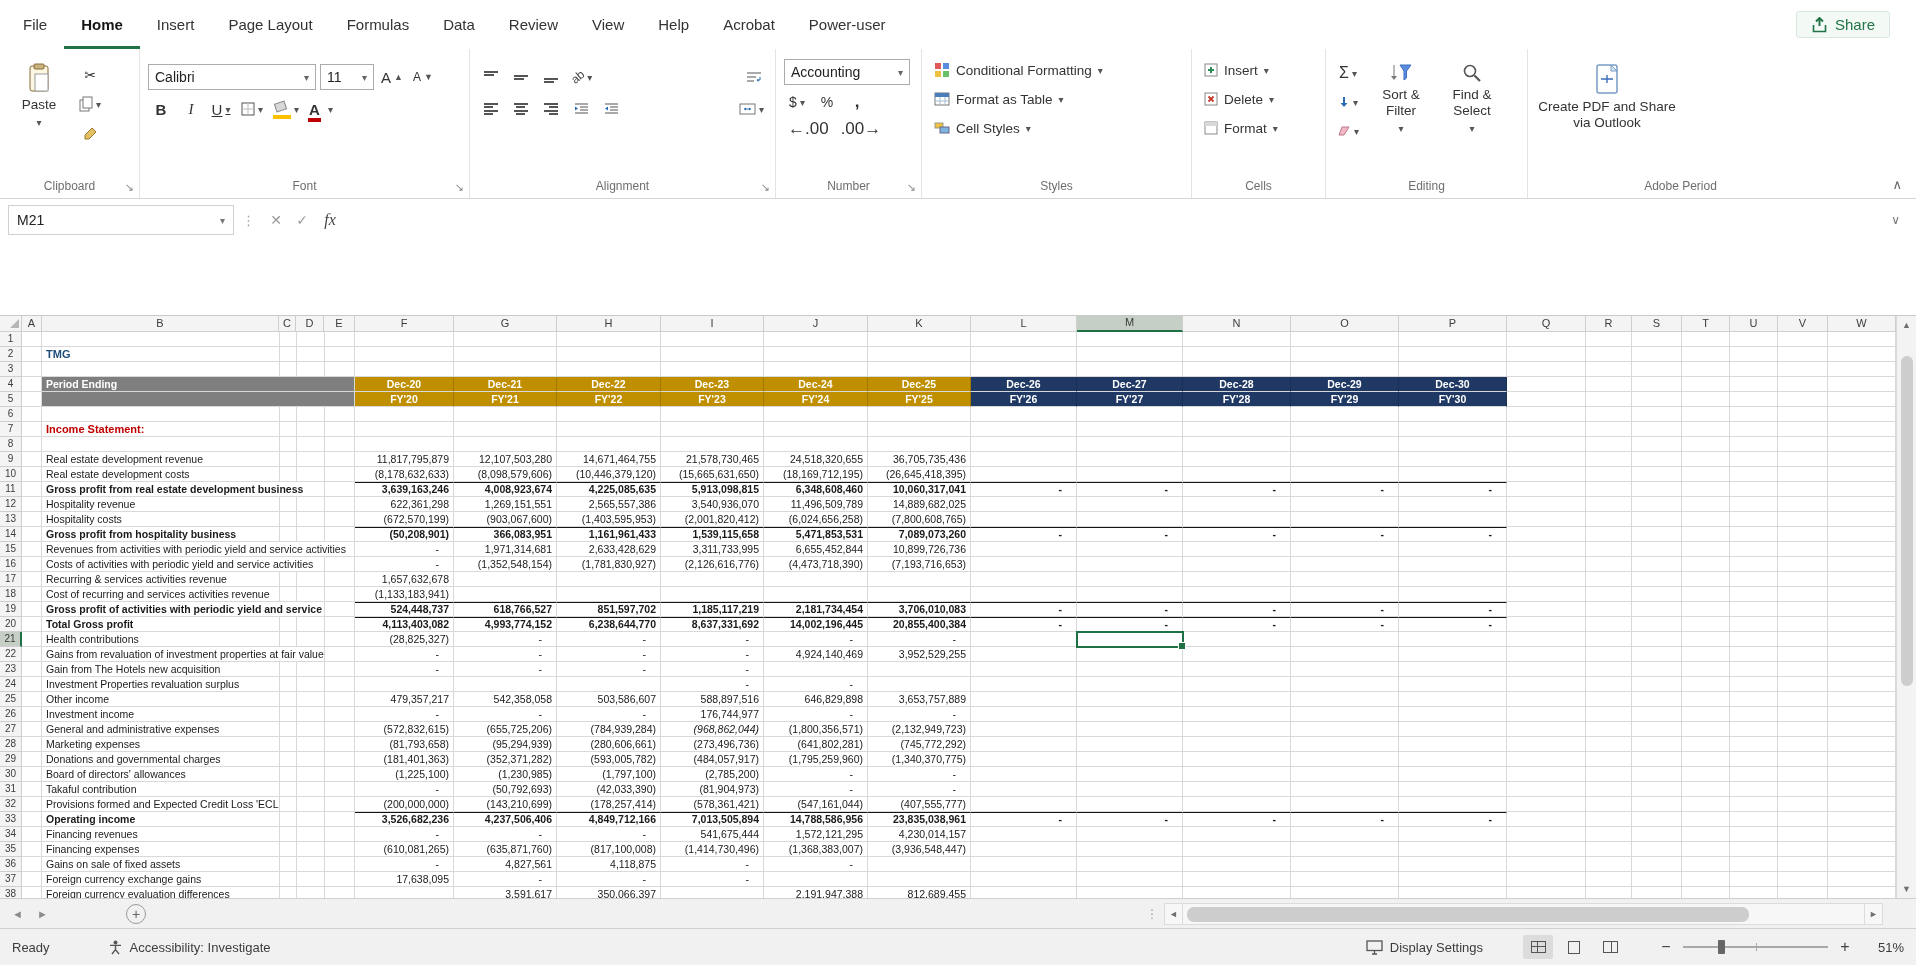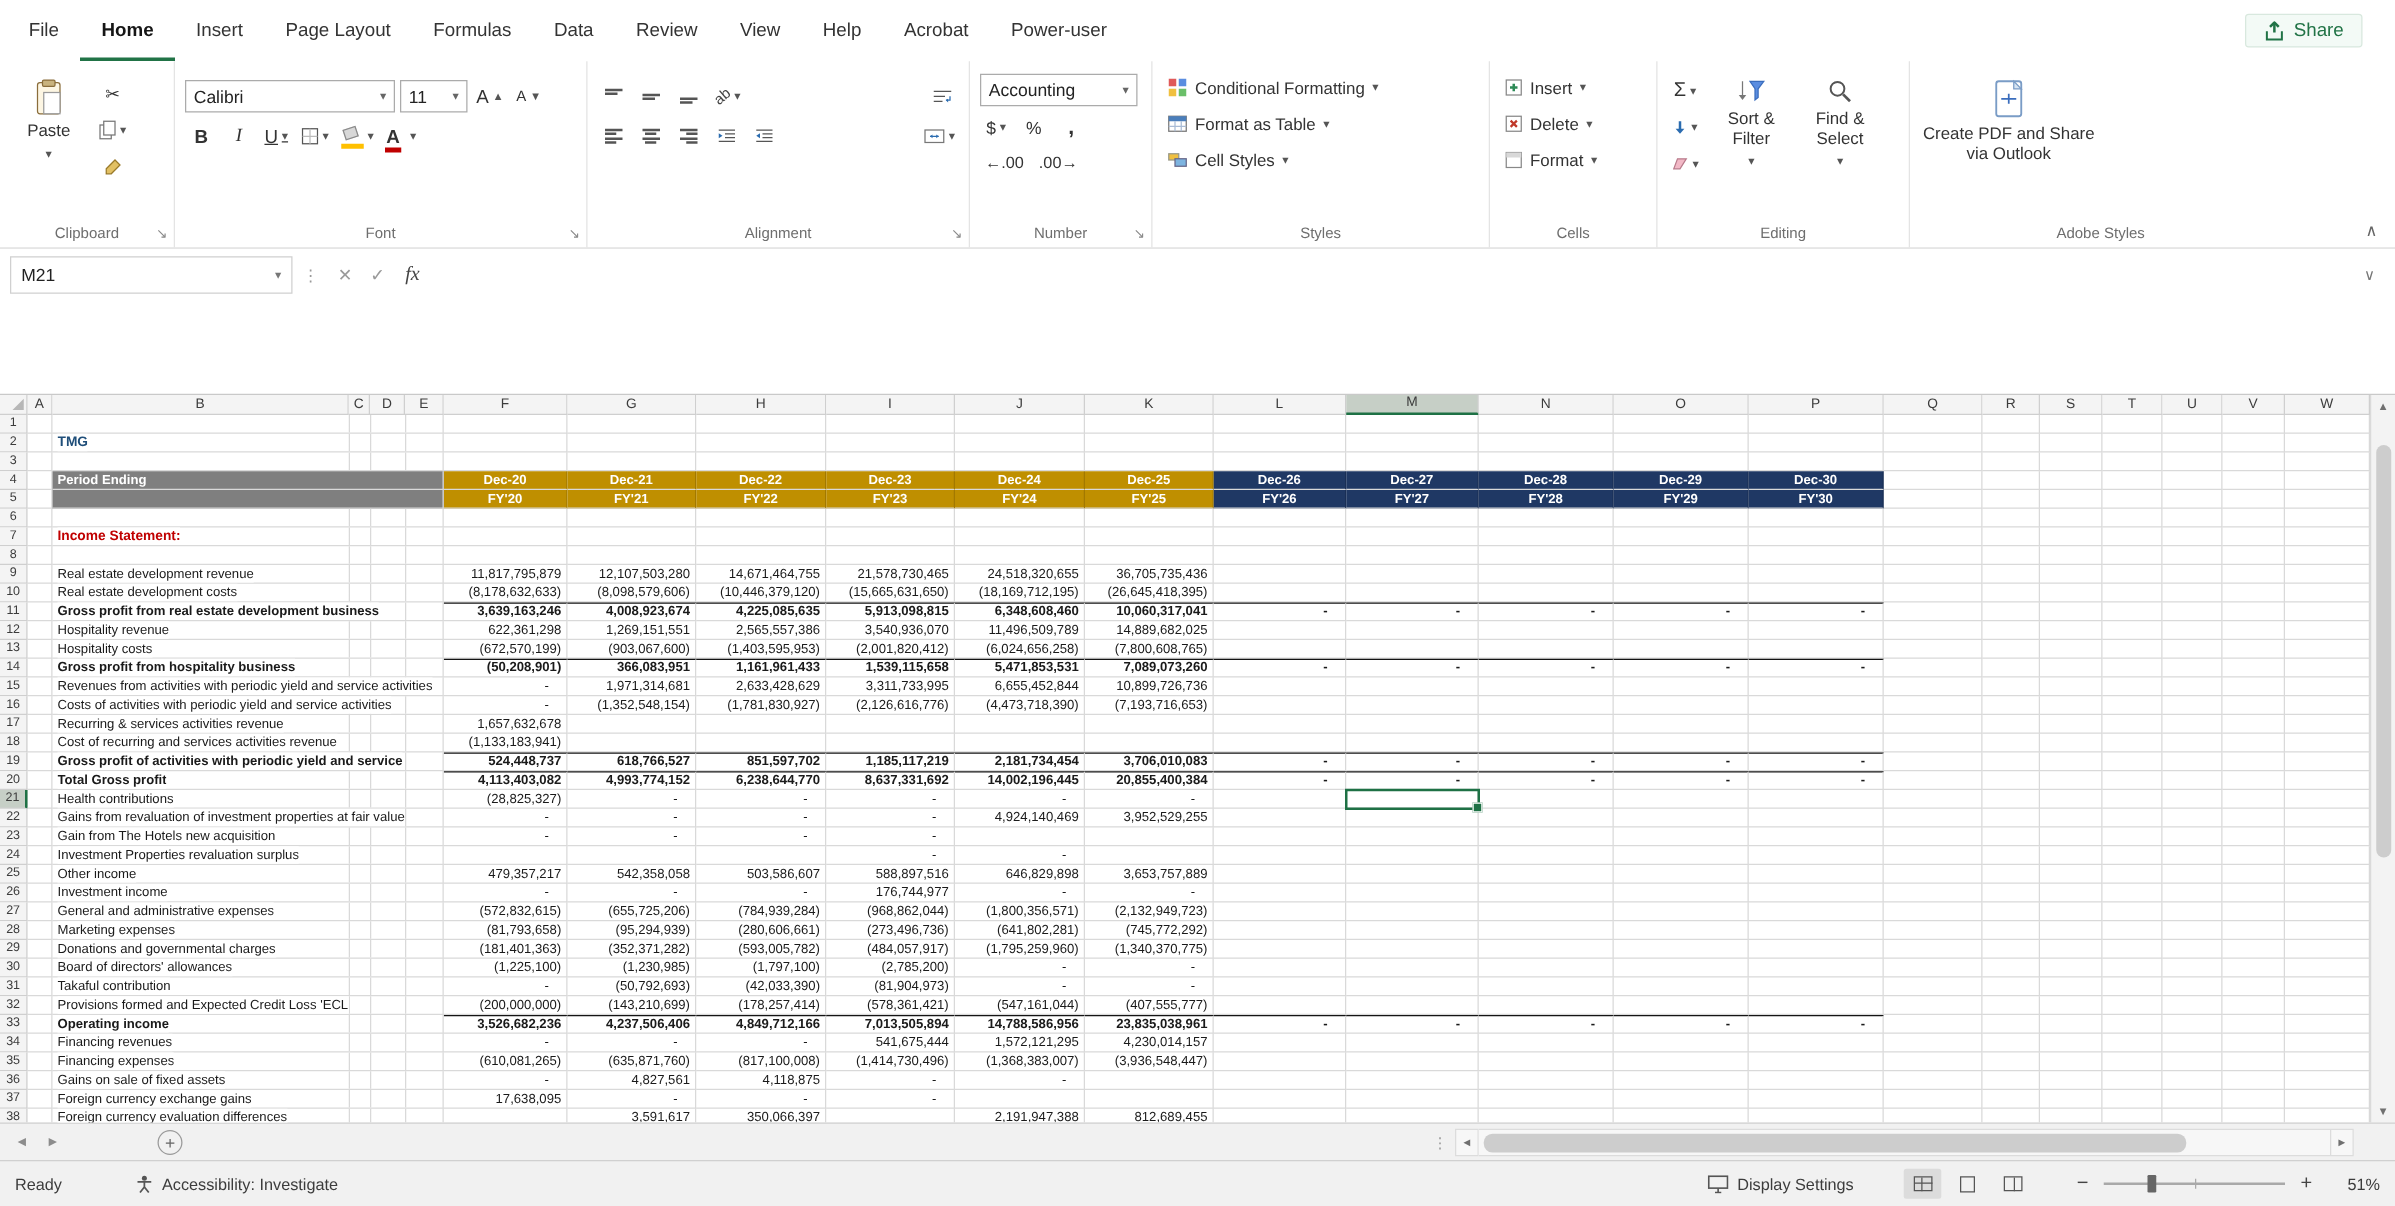--- a/index.html
+++ b/index.html
@@ -44,21 +44,21 @@
     background-size:14px 2px,9px 2px,14px 2px,9px 2px}
   .al-left{background-position:1px 0,1px 3px,1px 7px,1px 10px}
   .al-center{background-position:1px 0,3px 3px,1px 7px,3px 10px}
   .al-right{background-position:1px 0,6px 3px,1px 7px,6px 10px}
   .av{display:inline-block;width:16px;height:12px;background-repeat:no-repeat;
     background-image:linear-gradient(#555,#555),linear-gradient(#555,#555);background-size:14px 2px,10px 2px}
   .av-top{background-position:1px 0,1px 3px}
   .av-mid{background-position:1px 4px,1px 7px}
   .av-bot{background-position:1px 7px,1px 10px}
   .rot{display:inline-block;transform:rotate(-40deg);font-size:12px;color:#444}
-  .decbtn{font-size:13px;color:#333;border-radius:2px;padding:1px 4px}
+  .decbtn{font-size:17px;color:#333;border-radius:2px;padding:1px 4px}
 
   
   .fstrip{position:absolute;top:199px;left:0;right:0;height:117px;background:#fff;border-bottom:1px solid #c9c9c9}
   .frow{display:flex;align-items:center;height:38px;padding:4px 6px 0 8px}
   .namebox{width:226px;height:30px;border:1px solid #d0d0d0;background:#fff;display:flex;align-items:center;justify-content:space-between;padding:0 8px;font-size:14px;color:#222}
   .namebox::after{content:"▾";font-size:10px;color:#777}
   .fhandle{color:#9a9a9a;font-size:13px;margin:0 8px}
   .fbtn{width:26px;text-align:center;color:#9a9a9a;font-size:14px}
   .fx{font-family:"Liberation Serif",serif;font-style:italic;font-size:16px;color:#444;width:30px;text-align:center}
   .finput{flex:1;height:30px;background:#fff}
@@ -479,21 +479,21 @@
       <div class="bigbtn" style="width:142px">
         <span>
             <svg width="34" height="32" viewBox="0 0 34 32">
               <rect x="7" y="2" width="20" height="28" rx="2" fill="#fff" stroke="#7a9cc6" stroke-width="1.5"></rect>
               <path d="M21 2l6 6h-6z" fill="#d6e4f2" stroke="#7a9cc6"></path>
               <path d="M11 16h12M17 12v8" stroke="#3a6dbd" stroke-width="1.4"></path>
             </svg>
           </span>
         <span class="cap">Create PDF and Share via Outlook</span>
       </div>
-      <span class="grp-label">Adobe Styles</span>
+      <span class="grp-label">Adobe Period</span>
     </div>
 
     <span class="collapse-ribbon">∧</span>
   </div>
 
   <div class="fstrip">
     <div class="frow">
       <div class="namebox">
           <span>M21</span>
         </div>
@@ -1176,21 +1176,21 @@
         </div>
         <div class="g-row">
           <div class="row-h">27</div>
           <div class="c" style="width: 20px;"></div>
           <div class="c lbl" style="width: 313px;">
             <span class="spill">General and administrative expenses</span>
           </div>
           <div class="c num" style="width: 99px;">(572,832,615)</div>
           <div class="c num" style="width: 103px;">(655,725,206)</div>
           <div class="c num" style="width: 104px;">(784,939,284)</div>
-          <div class="c num" style="width: 103px;">(968,862,044)</div>
+          <div class="c num" style="width: 103px; font-style: italic;">(968,862,044)</div>
           <div class="c num" style="width: 104px;">(1,800,356,571)</div>
           <div class="c num" style="width: 103px;">(2,132,949,723)</div>
           <div class="c num" style="width: 106px;"></div>
           <div class="c num" style="width: 106px;"></div>
           <div class="c num" style="width: 108px;"></div>
           <div class="c num" style="width: 108px;"></div>
           <div class="c num" style="width: 108px;"></div>
           <div class="c" style="width: 79px;"></div>
           <div class="c" style="width: 46px;"></div>
           <div class="c" style="width: 50px;"></div>

